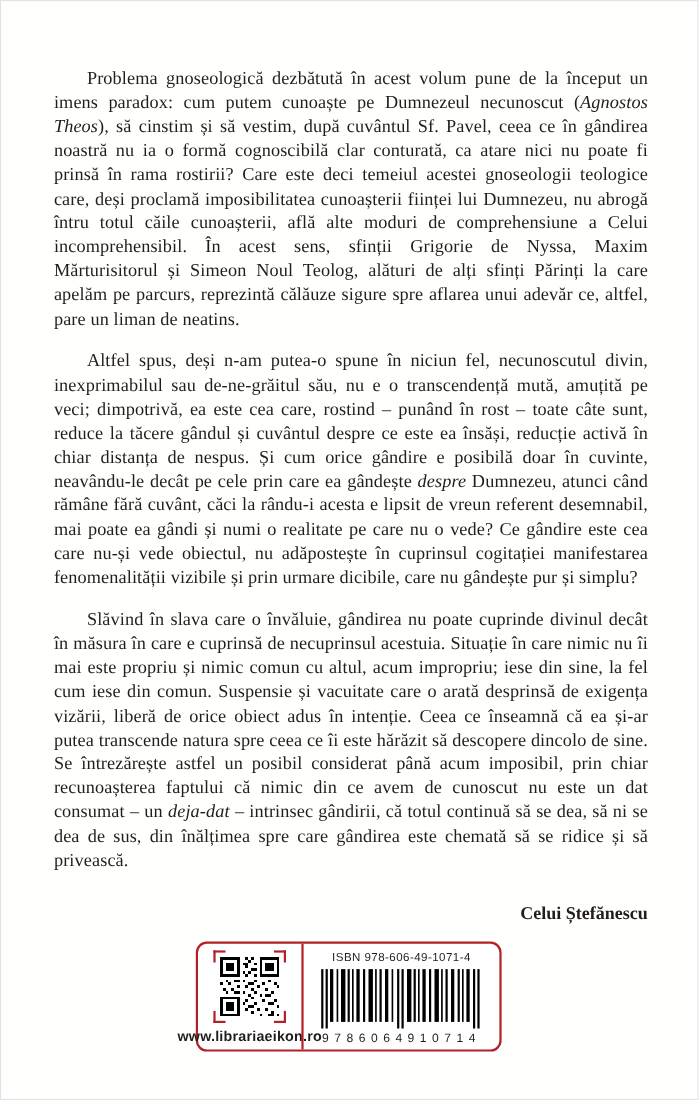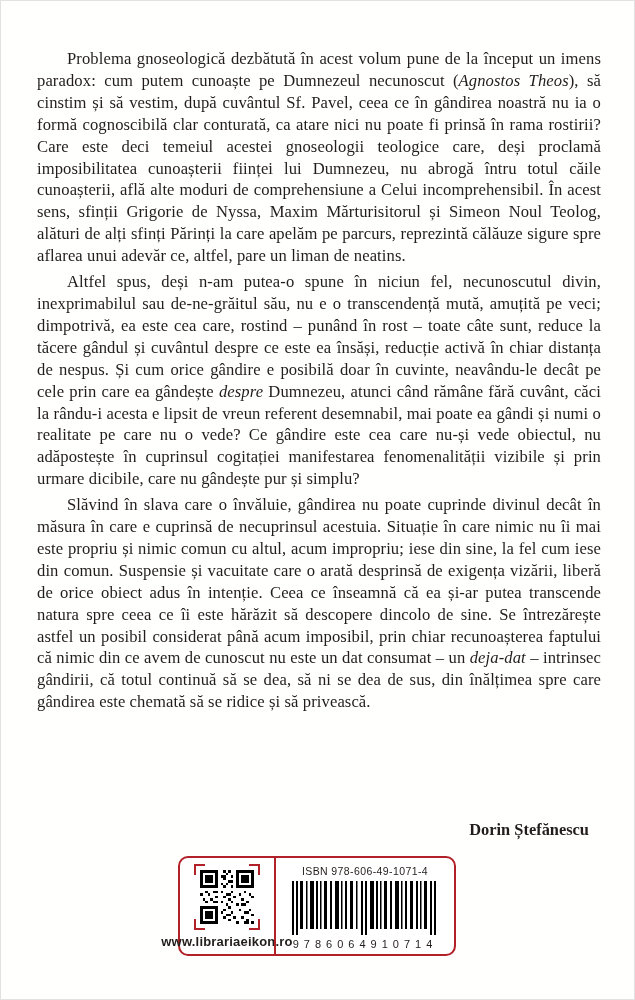--- a/index.html
+++ b/index.html
@@ -18,21 +18,21 @@
     outline-offset:-1px;
   }
   .text-block{
     position:absolute;
     left:33px;right:30px;top:44px;
     text-align:justify;
     font-size:16.6px;
     line-height:21.9px;
     letter-spacing:0.1px;
   }
-  .para{margin:4px;text-indent:30px;}
+  .para{margin:16px;text-indent:30px;}
   .para span.it{font-style:italic;}
   .author{
     position:absolute;
     right:46px;top:820px;
     font-weight:bold;
     font-size:16.4px;
   }
   
   .isbn-box{
     position:absolute;
@@ -100,21 +100,21 @@
 <body>
 
 <div class="page" style="background: rgb(255, 255, 253); color: rgb(34, 29, 27);">
 
   <div class="text-block">
     <p class="para"><span>Problema gnoseologică dezbătută în acest volum pune de la început un imens paradox: cum putem cunoaște pe Dumnezeul necunoscut (</span><span class="it">Agnostos Theos</span><span>), să cinstim și să vestim, după cuvântul Sf. Pavel, ceea ce în gândirea noastră nu ia o formă cognoscibilă clar conturată, ca atare nici nu poate fi prinsă în rama rostirii? Care este deci temeiul acestei gnoseologii teologice care, deși proclamă imposibilitatea cunoașterii ființei lui Dumnezeu, nu abrogă întru totul căile cunoașterii, află alte moduri de comprehensiune a Celui incomprehensibil. În acest sens, sfinții Grigorie de Nyssa, Maxim Mărturisitorul și Simeon Noul Teolog, alături de alți sfinți Părinți la care apelăm pe parcurs, reprezintă călăuze sigure spre aflarea unui adevăr ce, altfel, pare un liman de neatins.</span></p>
     <p class="para"><span>Altfel spus, deși n-am putea-o spune în niciun fel, necunoscutul divin, inexprimabilul sau de-ne-grăitul său, nu e o transcendență mută, amuțită pe veci; dimpotrivă, ea este cea care, rostind – punând în rost – toate câte sunt, reduce la tăcere gândul și cuvântul despre ce este ea însăși, reducție activă în chiar distanța de nespus. Și cum orice gândire e posibilă doar în cuvinte, neavându-le decât pe cele prin care ea gândește </span><span class="it">despre</span><span> Dumnezeu, atunci când rămâne fără cuvânt, căci la rându-i acesta e lipsit de vreun referent desemnabil, mai poate ea gândi și numi o realitate pe care nu o vede? Ce gândire este cea care nu-și vede obiectul, nu adăpostește în cuprinsul cogitației manifestarea fenomenalității vizibile și prin urmare dicibile, care nu gândește pur și simplu?</span></p>
     <p class="para"><span>Slăvind în slava care o învăluie, gândirea nu poate cuprinde divinul decât în măsura în care e cuprinsă de necuprinsul acestuia. Situație în care nimic nu îi mai este propriu și nimic comun cu altul, acum impropriu; iese din sine, la fel cum iese din comun. Suspensie și vacuitate care o arată desprinsă de exigența vizării, liberă de orice obiect adus în intenție. Ceea ce înseamnă că ea și-ar putea transcende natura spre ceea ce îi este hărăzit să descopere dincolo de sine. Se întrezărește astfel un posibil considerat până acum imposibil, prin chiar recunoașterea faptului că nimic din ce avem de cunoscut nu este un dat consumat – un </span><span class="it">deja-dat</span><span> – intrinsec gândirii, că totul continuă să se dea, să ni se dea de sus, din înălțimea spre care gândirea este chemată să se ridice și să privească.</span></p>
   </div>
 
-  <div class="author">Dorin Ștefănescu</div>
+  <div class="author">Celui Ștefănescu</div>
 
   <div class="isbn-box">
 
     <div class="qr-section">
       <div class="qr-frame">
         <span class="corner tl"></span>
         <span class="corner tr"></span>
         <span class="corner bl"></span>
         <span class="corner br"></span>
         <svg class="qr-svg" viewBox="0 0 21 21" shape-rendering="crispEdges">

